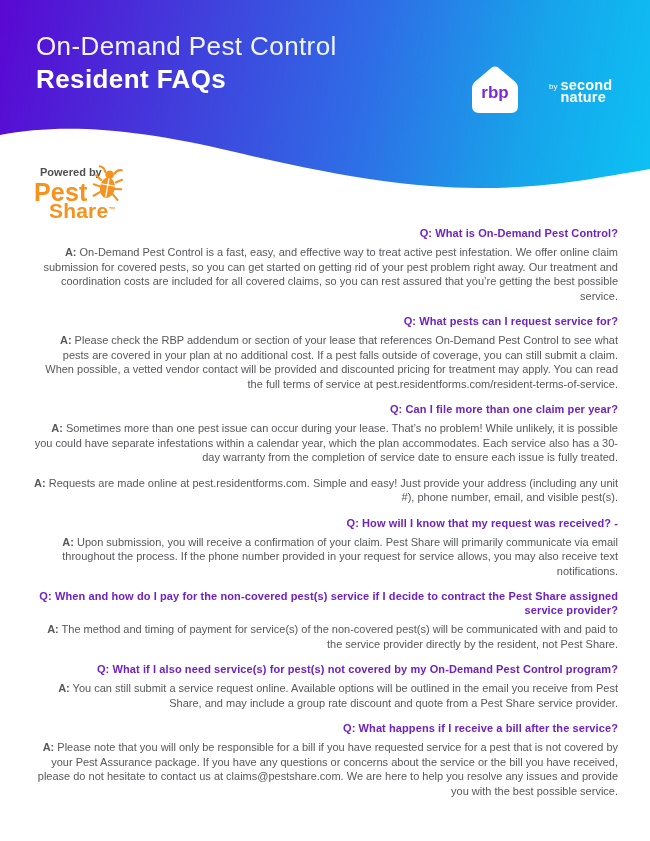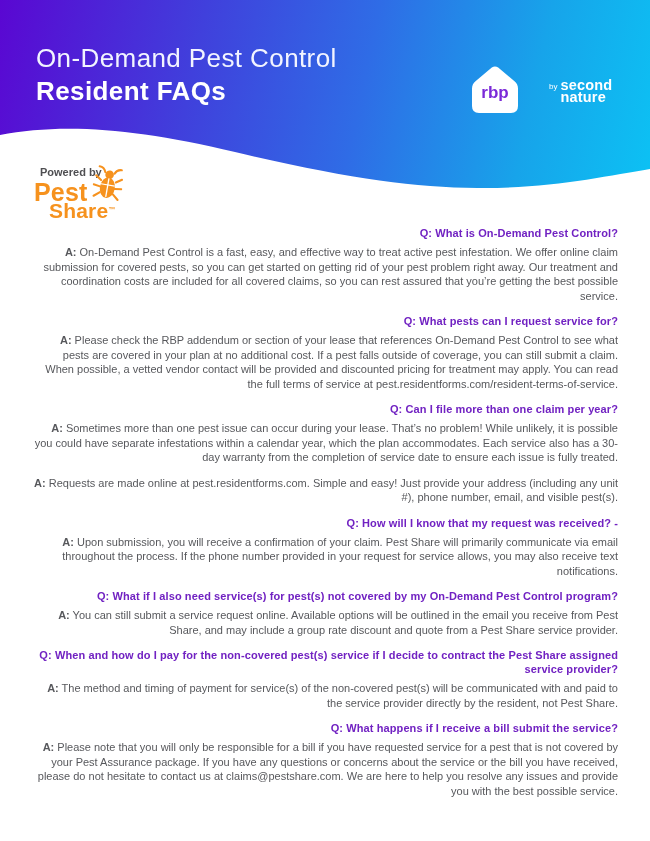--- a/index.html
+++ b/index.html
@@ -13,21 +13,21 @@
   
   .hero {
     position:relative;
     height:200px;
     background:linear-gradient(102deg,#5a07d2 0%,#4040dc 30%,#2f6ce6 55%,#17a4ea 80%,#0cc2f4 100%);
   }
   .hero-wave {
     position:absolute; left:0; bottom:0;
     width:650px; height:82px; display:block;
   }
-  .hero-titles { position:absolute; left:36px; top:42px; color:#ffffff; }
+  .hero-titles { position:absolute; left:36px; top:30px; color:#ffffff; }
   .title-line1 { margin:0; font-size:26px; font-weight:400; letter-spacing:.4px; line-height:33px; color:#f2f4ff; }
   .title-line2 { margin:0; font-size:26px; font-weight:700; letter-spacing:.4px; line-height:33px; }
 
   
   .rbp-lockup { position:absolute; left:466px; top:61px; display:flex; align-items:center; }
   .rbp-badge { display:block; }
   .sn-block { display:flex; margin-left:25px; color:#ffffff; }
   .sn-by { font-size:8px; font-weight:400; margin:3px 3px 0 0; }
   .sn-words { display:flex; flex-direction:column; font-weight:700; font-size:14.5px; line-height:12.5px; letter-spacing:.2px; }
 
@@ -124,24 +124,24 @@
     <p class="faq-a"><span class="a-label">A:</span><span> Sometimes more than one pest issue can occur during your lease. That’s no problem! While unlikely, it is possible you could have separate infestations within a calendar year, which the plan accommodates. Each service also has a 30-day warranty from the completion of service date to ensure each issue is fully treated.</span></p>
   </section>
   <section class="faq">
     <p class="faq-a"><span class="a-label">A:</span><span> Requests are made online at pest.residentforms.com. Simple and easy! Just provide your address (including any unit #), phone number, email, and visible pest(s).</span></p>
   </section>
   <section class="faq">
     <h3 class="faq-q">Q: How will I know that my request was received? -</h3>
     <p class="faq-a"><span class="a-label">A:</span><span> Upon submission, you will receive a confirmation of your claim. Pest Share will primarily communicate via email throughout the process. If the phone number provided in your request for service allows, you may also receive text notifications.</span></p>
   </section>
   <section class="faq">
+    <h3 class="faq-q">Q: When and how do I pay for the non-covered pest(s) service if I decide to contract the Pest Share assigned service provider?</h3>
+    <p class="faq-a"><span class="a-label">A:</span><span> The method and timing of payment for service(s) of the non-covered pest(s) will be communicated with and paid to the service provider directly by the resident, not Pest Share.</span></p>
+  </section>
+  <section class="faq">
     <h3 class="faq-q">Q: What if I also need service(s) for pest(s) not covered by my On-Demand Pest Control program?</h3>
     <p class="faq-a"><span class="a-label">A:</span><span> You can still submit a service request online. Available options will be outlined in the email you receive from Pest Share, and may include a group rate discount and quote from a Pest Share service provider.</span></p>
   </section>
   <section class="faq">
-    <h3 class="faq-q">Q: When and how do I pay for the non-covered pest(s) service if I decide to contract the Pest Share assigned service provider?</h3>
-    <p class="faq-a"><span class="a-label">A:</span><span> The method and timing of payment for service(s) of the non-covered pest(s) will be communicated with and paid to the service provider directly by the resident, not Pest Share.</span></p>
-  </section>
-  <section class="faq">
-    <h3 class="faq-q">Q: What happens if I receive a bill submit the service?</h3>
+    <h3 class="faq-q">Q: What happens if I receive a bill after the service?</h3>
     <p class="faq-a"><span class="a-label">A:</span><span> Please note that you will only be responsible for a bill if you have requested service for a pest that is not covered by your Pest Assurance package. If you have any questions or concerns about the service or the bill you have received, please do not hesitate to contact us at claims@pestshare.com. We are here to help you resolve any issues and provide you with the best possible service.</span></p>
   </section>
 </main>
 
 </body></html>

